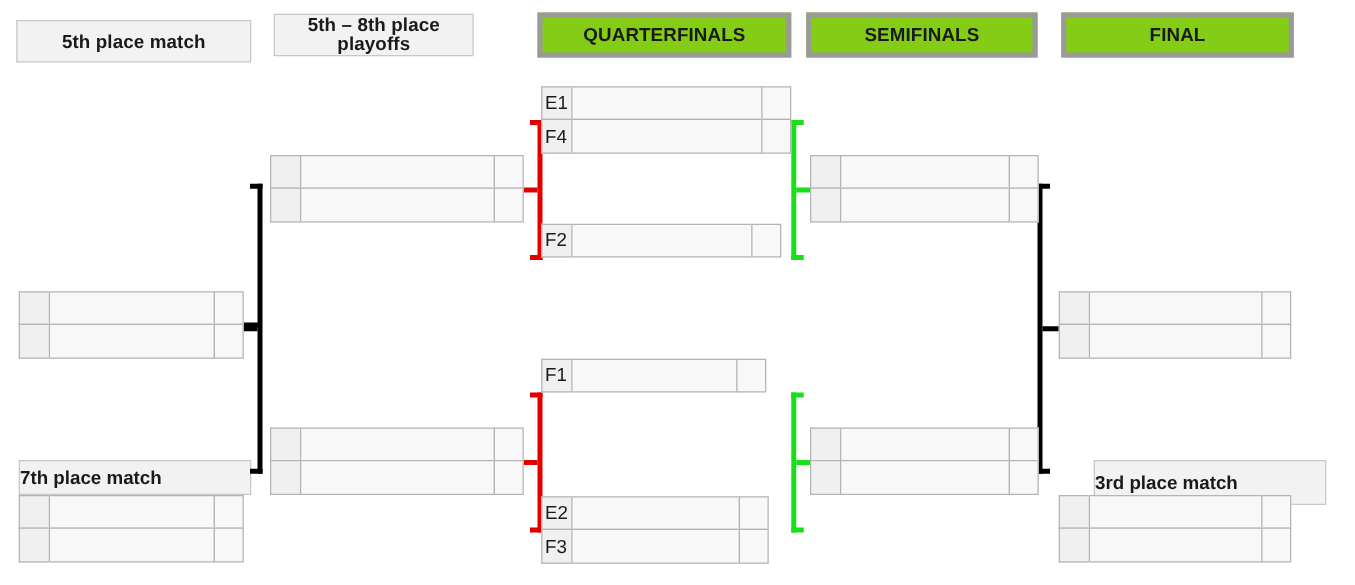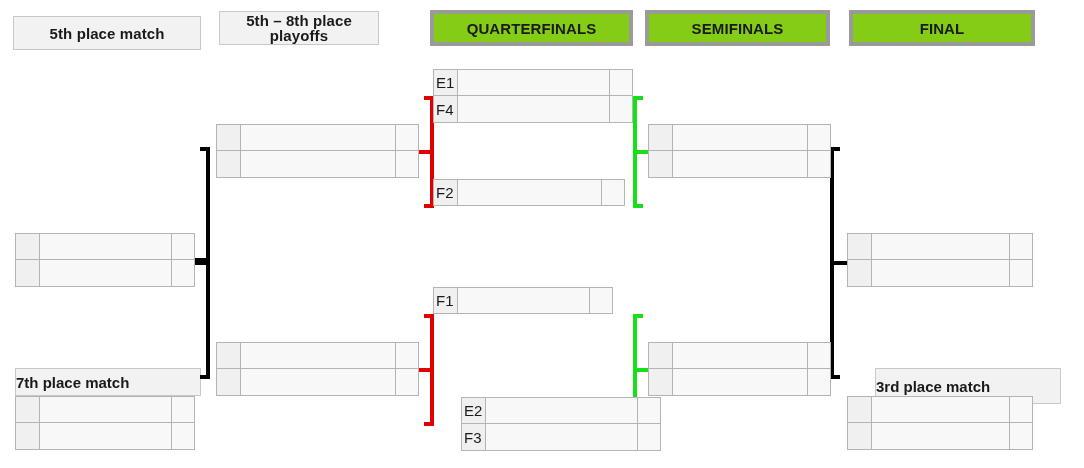--- a/index.html
+++ b/index.html
@@ -298,21 +298,21 @@
   </div>
 
   <div class="match" style="left:433px; top:287px; width:180px;">
     <div class="match-row">
       <div class="cell seed">F1</div>
       <div class="cell team"></div>
       <div class="cell score"></div>
     </div>
   </div>
 
-  <div class="match" style="left:433px; top:397px; width:200px;margin-left:28px;">
+  <div class="match" style="left:433px; top:397px; width:182px;">
     <div class="match-row">
       <div class="cell seed">E2</div>
       <div class="cell team"></div>
       <div class="cell score"></div>
     </div>
     <div class="match-row">
       <div class="cell seed">F3</div>
       <div class="cell team"></div>
       <div class="cell score"></div>
     </div>

